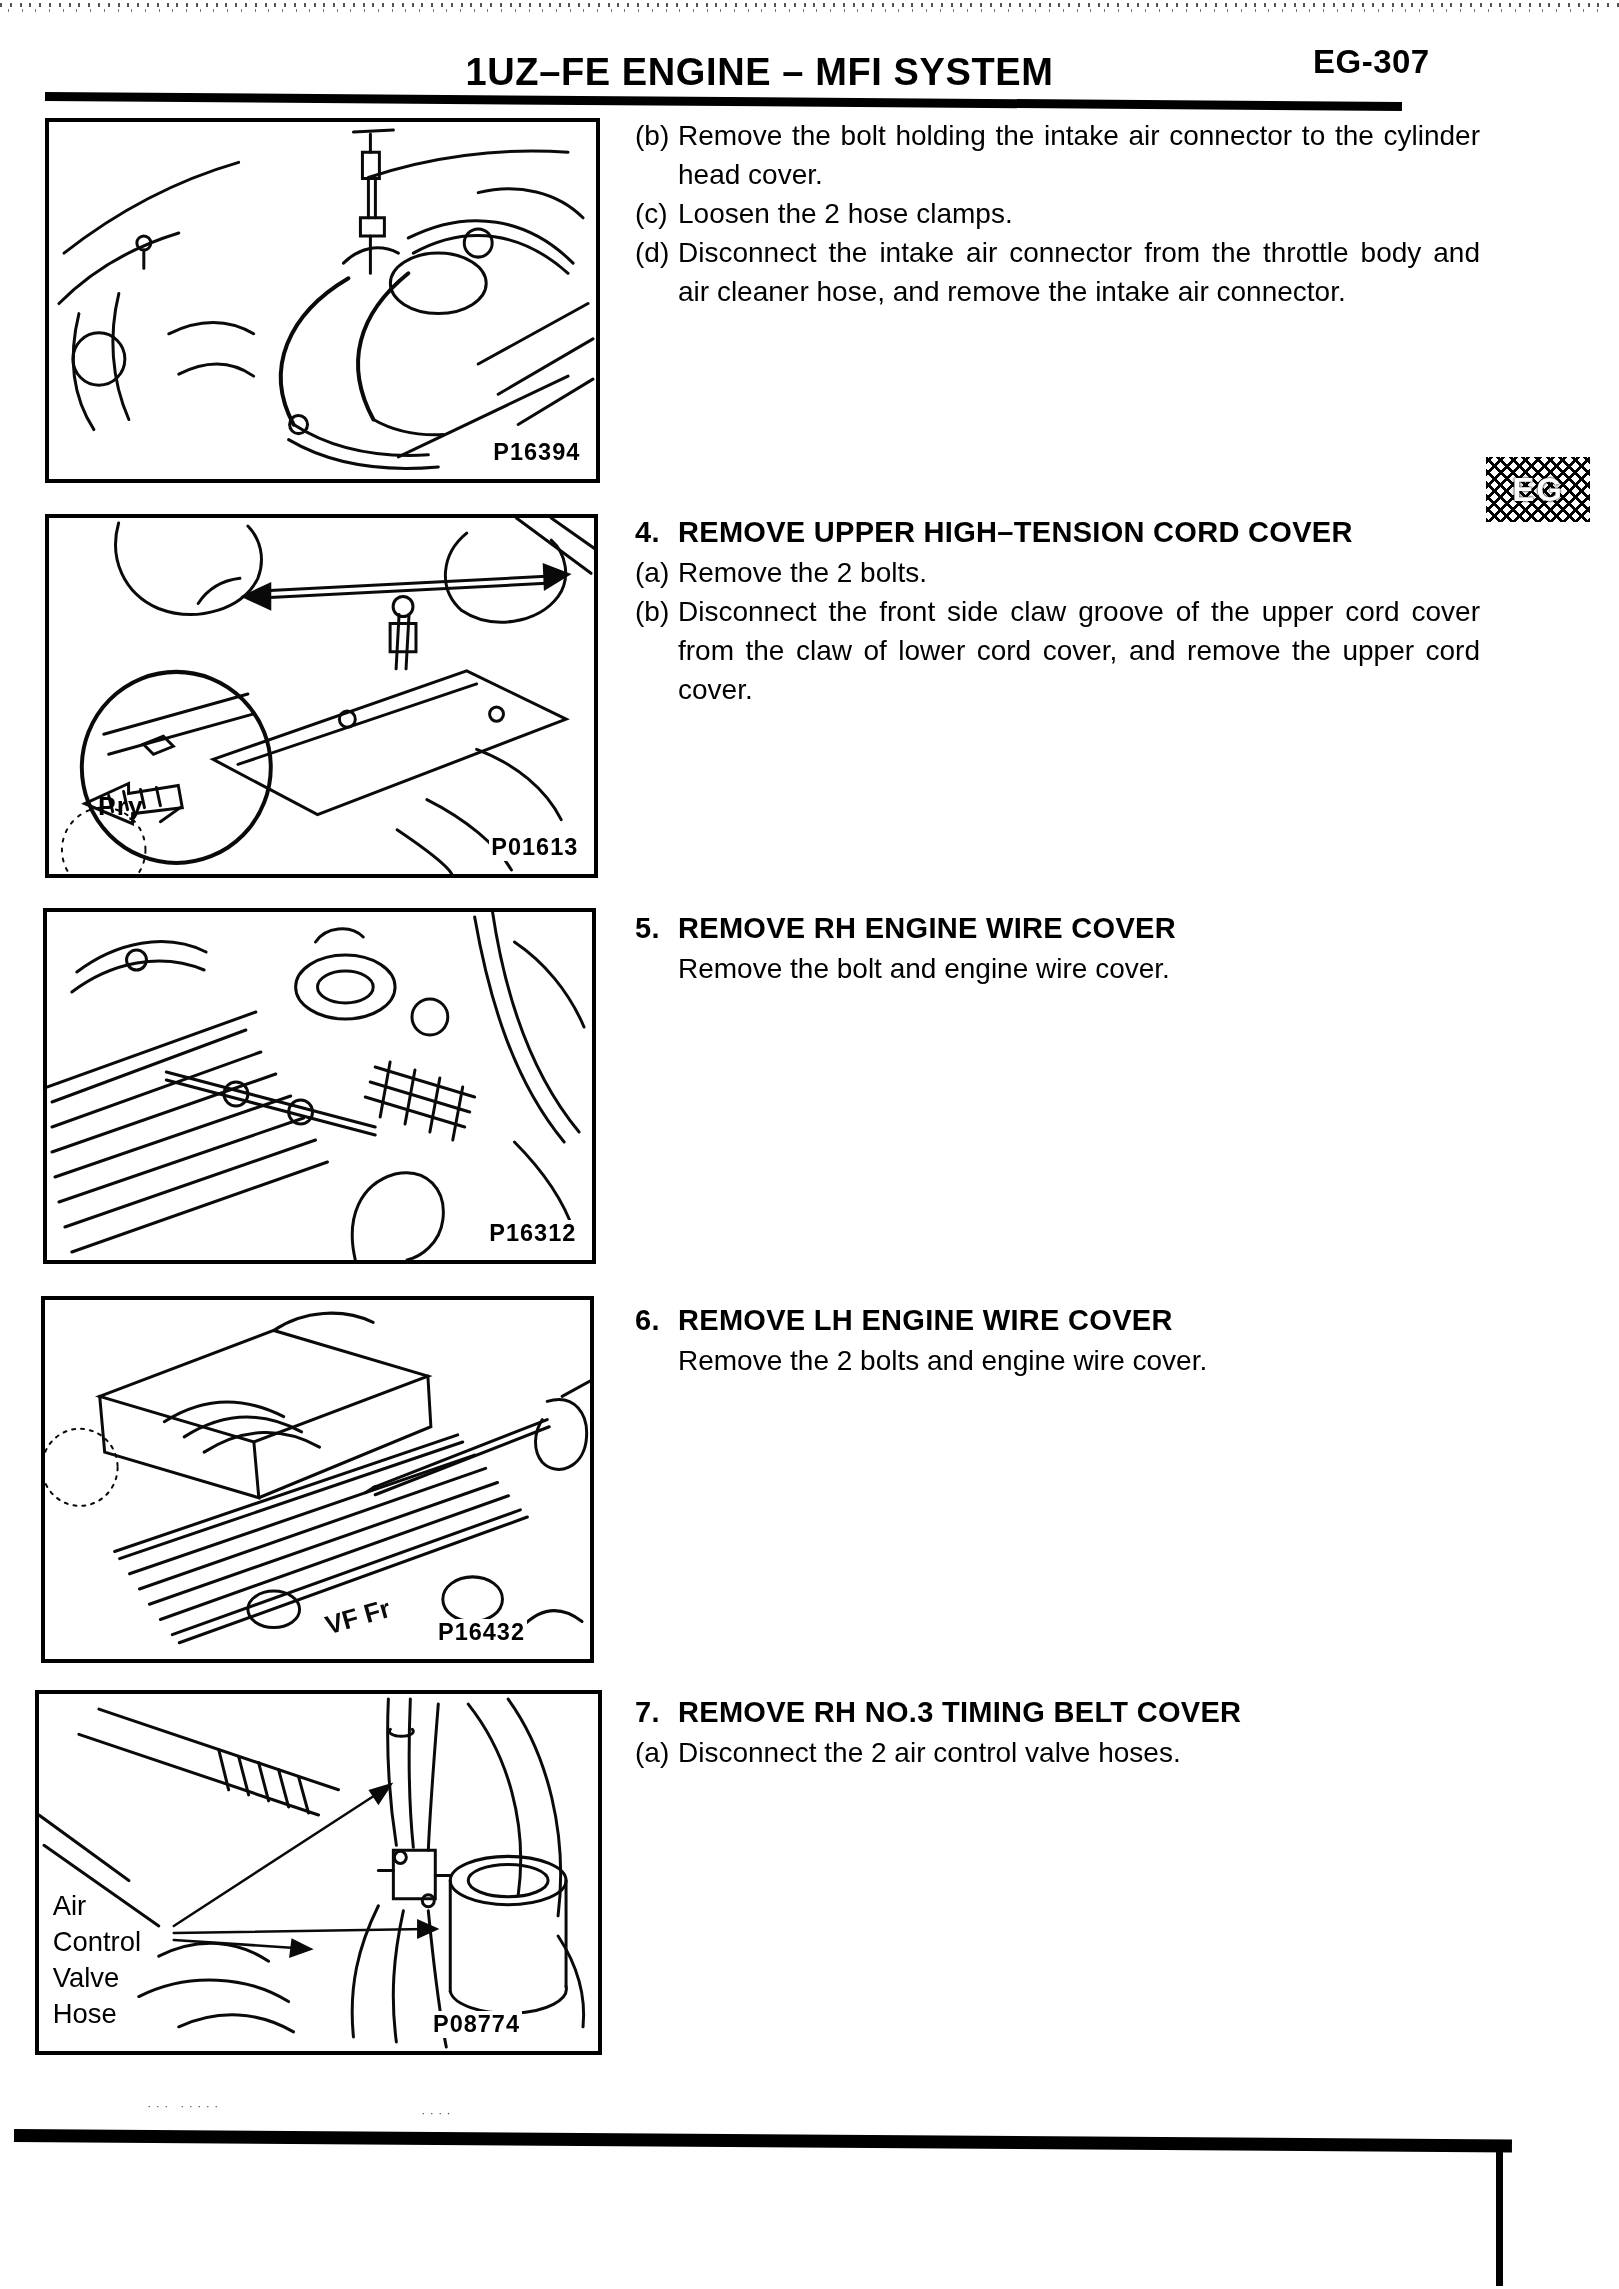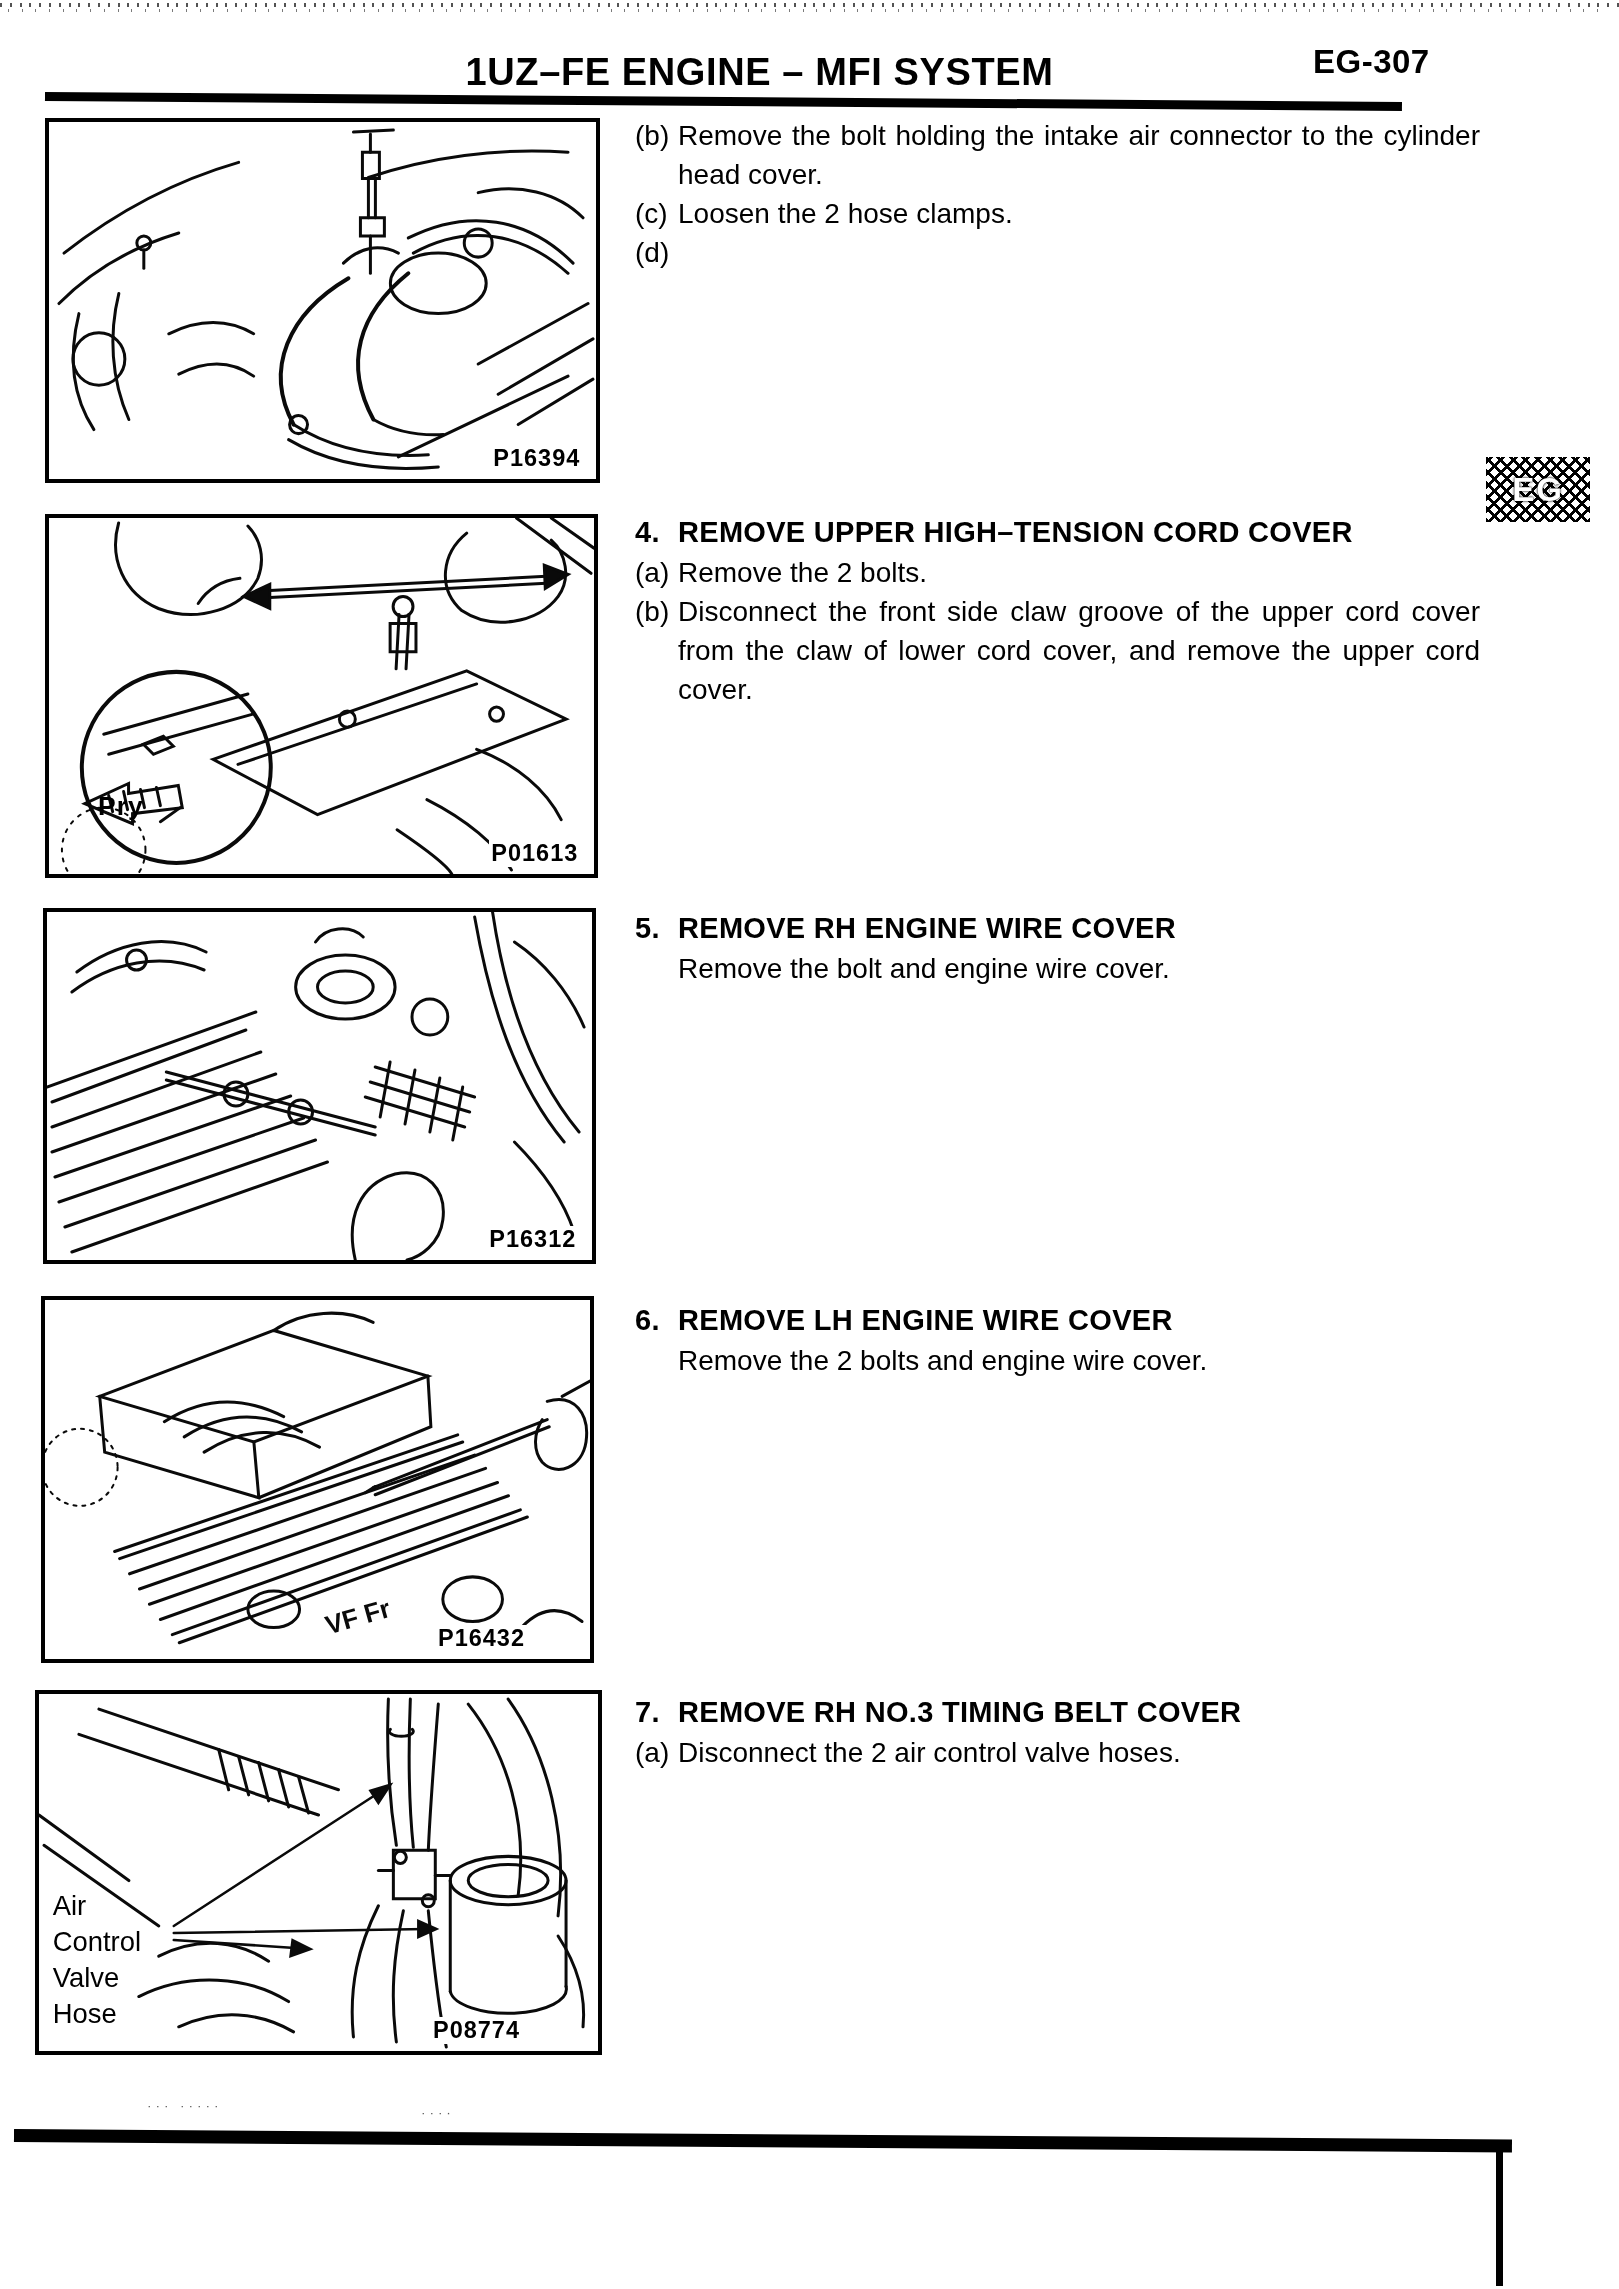--- a/index.html
+++ b/index.html
@@ -40,21 +40,21 @@
   .eg-tab span{
     color:#fff;font-weight:700;font-size:33px;letter-spacing:2px;
     text-shadow:0 0 2.9px #000,0 0 1px #000;
     text-align:right;
   }
   
   .fig{position:absolute;border:4.9px solid #000;background:#fff;}
   .fig svg{position:absolute;left:0;top:0;width:100%;height:100%;}
   .figcode{
     position:absolute;font-size:23.5px;font-weight:600;letter-spacing:1px;
-    bottom:7px;right:13.7px;background:#fff;padding:0 2px;
+    bottom:13px;right:13.7px;background:#fff;padding:0 2px;
   }
   .fig-pry{
     position:absolute;left:49px;top:265px;font-size:26.5px;font-weight:700;letter-spacing:1px;margin-top:8px;
   }
   .fig-callout{
     position:absolute;left:13.7px;top:194px;width:116px;
     font-size:27.4px;line-height:36px;font-weight:500;
   }
   
   .tcol{position:absolute;left:635px;width:845px;}
@@ -292,20 +292,21 @@
     <div class="step">
       <span class="step-label">(b)</span>
       <span>Remove the bolt holding the intake air connector to the cylinder head cover.</span>
     </div>
     <div class="step">
       <span class="step-label">(c)</span>
       <span>Loosen the 2 hose clamps.</span>
     </div>
     <div class="step">
       <span class="step-label">(d)</span>
+      <span>Disconnect the intake air connector from the throttle body and air cleaner hose, and remove the intake air connector.</span>
     </div>
   </div>
 
   <div class="tcol" style="top:512px;">
     <div class="sec-head">
       <span class="sec-num">4.</span>
       <span>REMOVE UPPER HIGH–TENSION CORD COVER</span>
     </div>
     <div class="step">
       <span class="step-label">(a)</span>

